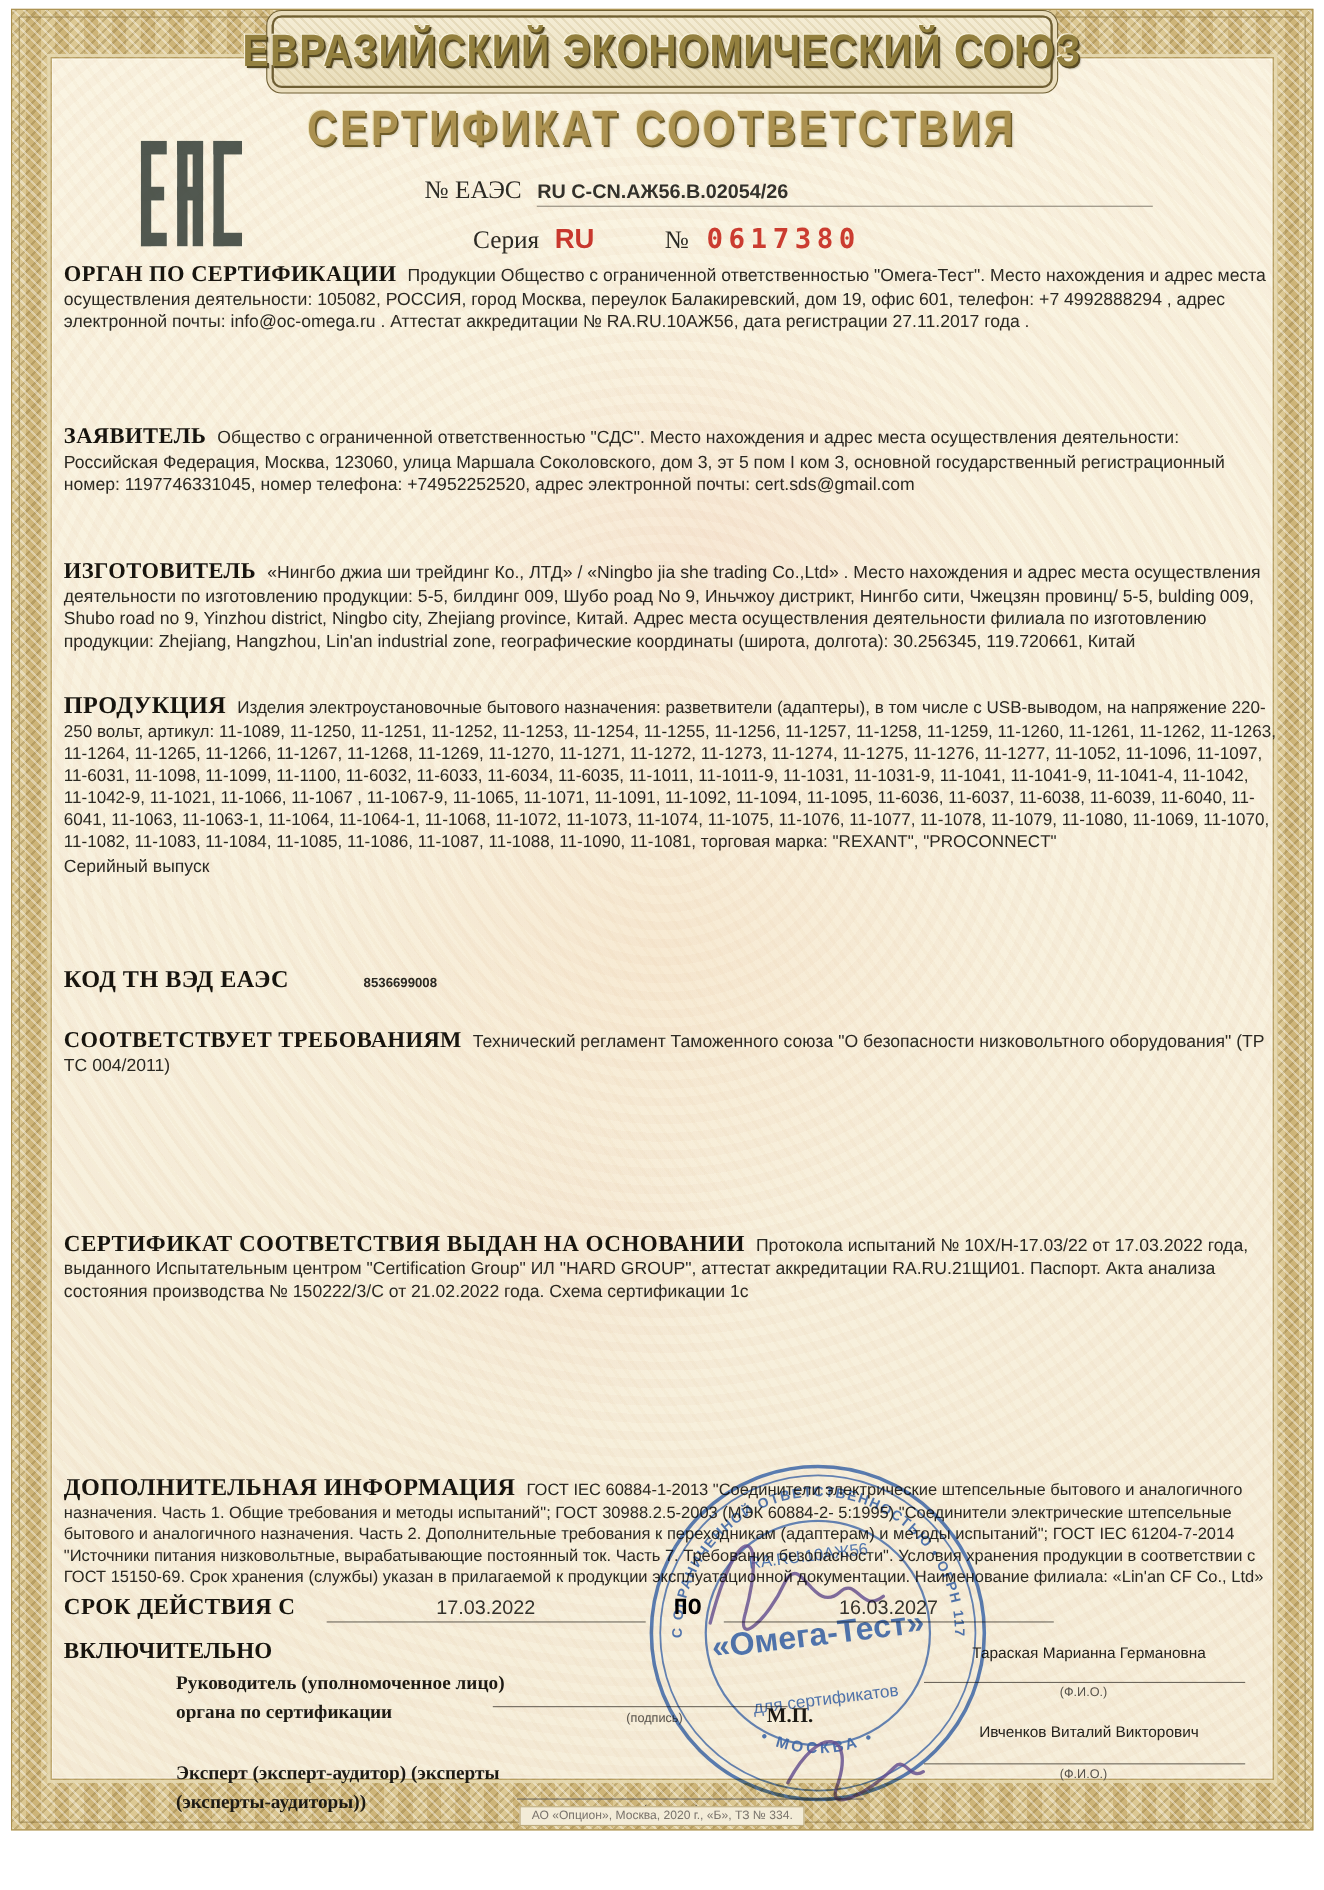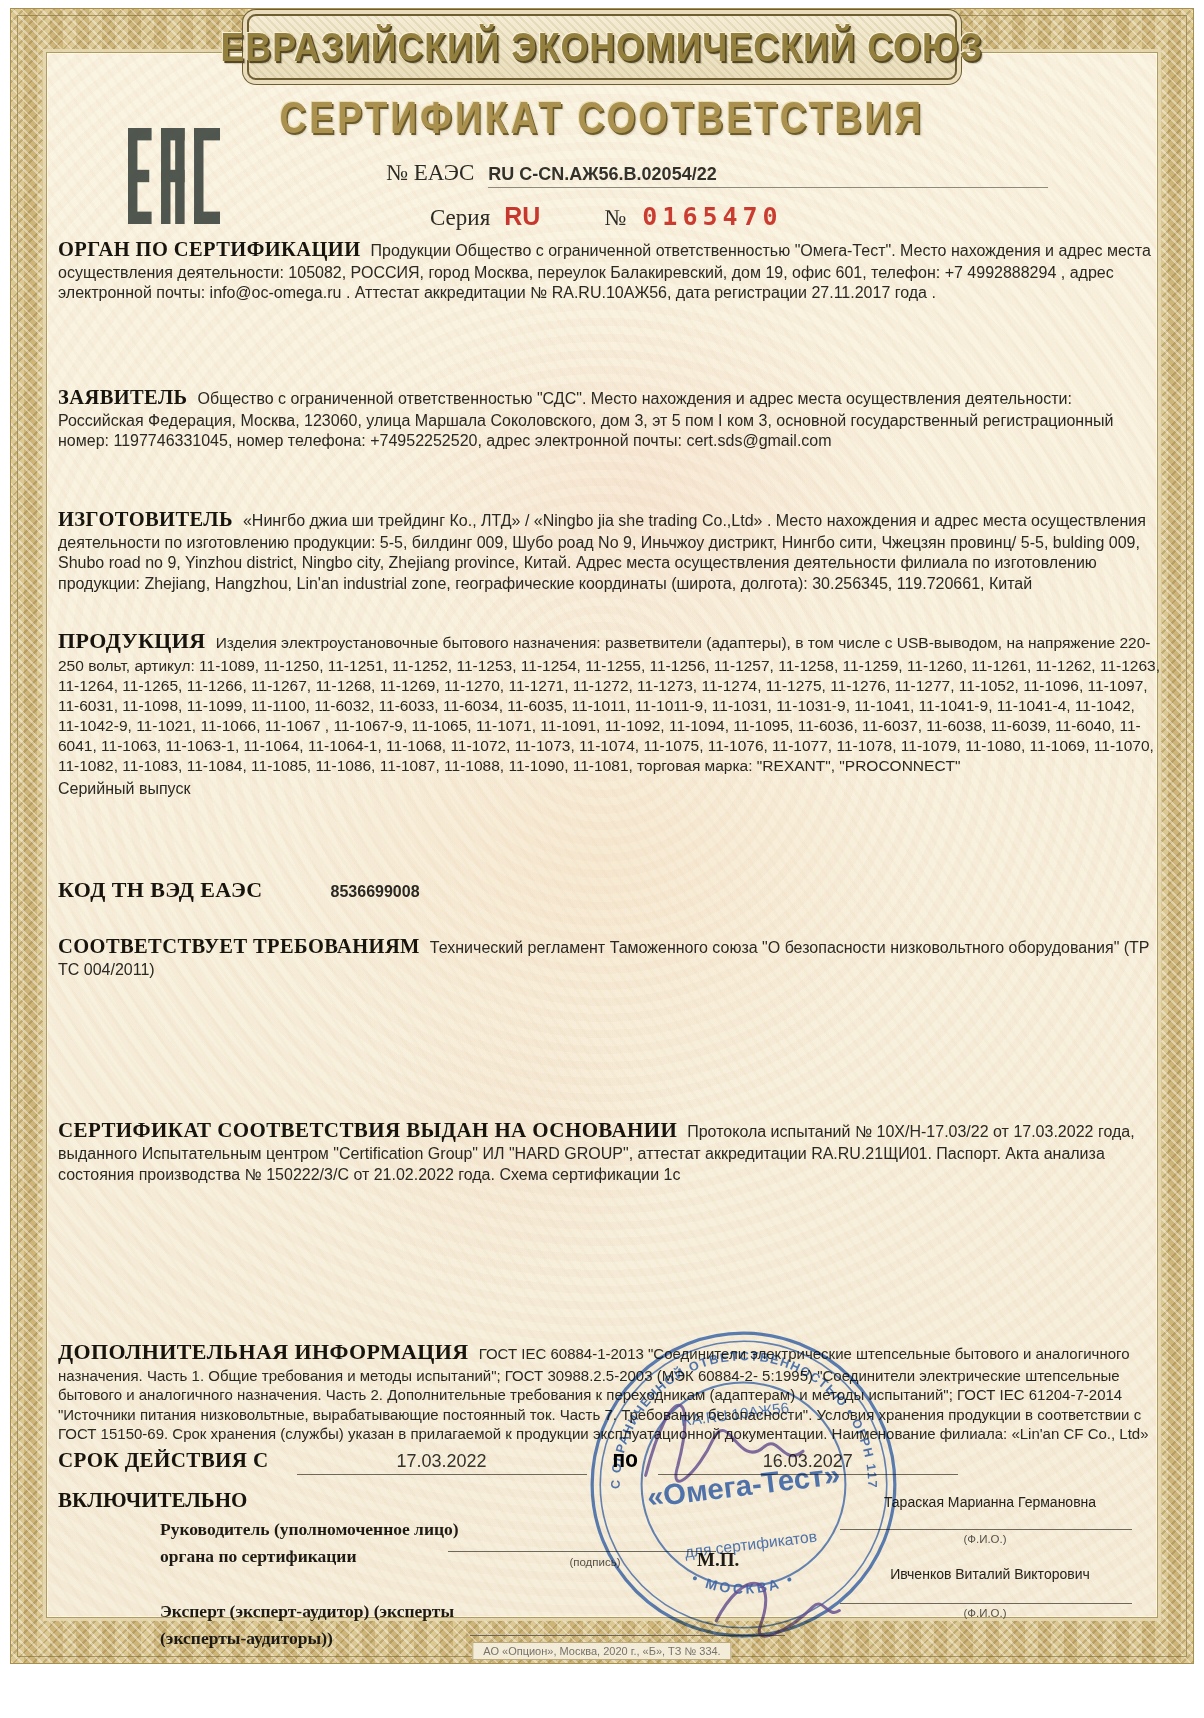--- a/index.html
+++ b/index.html
@@ -59,21 +59,21 @@
   .series-val{color:#c8372d;font-weight:bold;font-size:25px;margin:0 64px 0 14px;}
   .blank-no{font-family:"DejaVu Sans Mono",monospace;color:#cb3c30;font-weight:bold;
     font-size:25px;letter-spacing:5px;margin-left:16px;}
 
   
   .sec{left:58px;width:1102px;margin:0;font-size:16px;line-height:1.3;color:#2a2822;text-align:left;}
   .sh{font-family:"Liberation Serif",serif;font-weight:bold;font-size:20.5px;color:#17140e;
       letter-spacing:.4px;margin-right:10px;}
   .sh.big{font-size:22px;}
   .serial-note{margin-top:3px;font-size:16px;}
-  .tnved-val{font-size:16px;font-weight:bold;margin-left:58px;color:#2a2822;}
+  .tnved-val{font-size:12px;font-weight:bold;margin-left:58px;color:#2a2822;}
   .sec.small{font-size:15px;line-height:1.28;}
 
   .srok{left:58px;top:1448px;width:1102px;white-space:nowrap;}
   .srok .sh{font-size:21px;}
   .dateline{display:inline-block;text-align:center;font-size:18px;color:#33312b;
     border-bottom:1.5px solid #6d675c;padding-bottom:2px;}
   .d1{min-width:290px;margin-left:18px;}
   .d2{min-width:300px;margin-left:20px;}
   .srok .to{font-family:Liberation Mono, monospace;font-weight:bold;font-size:21px;margin-left:26px;}
   .vkl{left:58px;top:1488px;font-family:"Liberation Serif",serif;font-weight:bold;
@@ -123,25 +123,25 @@
           <rect x="56" y="0" width="22" height="8"></rect>
         <rect x="56" y="54" width="22" height="8"></rect>
       </g>
     </svg>
 
     <div class="doc-title">
       <span>СЕРТИФИКАТ СООТВЕТСТВИЯ</span>
     </div>
 
     <div class="numline">
-      <span class="lbl">№ ЕАЭС</span><span class="val">RU C-CN.АЖ56.B.02054/22</span>
+      <span class="lbl">№ ЕАЭС</span><span class="val">RU C-CN.АЖ56.B.02054/26</span>
     </div>
 
     <div class="seriesline">
-      <span class="lbl">Серия</span><span class="series-val">RU</span><span class="lbl">№</span><span class="blank-no">0165470</span>
+      <span class="lbl">Серия</span><span class="series-val">RU</span><span class="lbl">№</span><span class="blank-no">0617380</span>
     </div>
 
     <p class="sec" style="top:236px">
       <span class="sh">ОРГАН ПО СЕРТИФИКАЦИИ</span><span>Продукции  Общество с ограниченной ответственностью "Омега-Тест". Место нахождения и адрес места осуществления деятельности: 105082, РОССИЯ, город Москва, переулок Балакиревский, дом 19, офис 601, телефон:  +7 4992888294 , адрес электронной почты: info@oc-omega.ru . Аттестат аккредитации № RA.RU.10АЖ56, дата регистрации 27.11.2017 года .</span>
     </p>
 
     <p class="sec" style="top:384px">
       <span class="sh">ЗАЯВИТЕЛЬ</span><span>Общество с ограниченной ответственностью "СДС". Место нахождения и адрес места осуществления деятельности: Российская Федерация, Москва, 123060, улица Маршала Соколовского, дом 3, эт 5 пом I ком 3, основной государственный регистрационный номер: 1197746331045, номер телефона: +74952252520, адрес электронной почты: cert.sds@gmail.com</span>
     </p>
 

